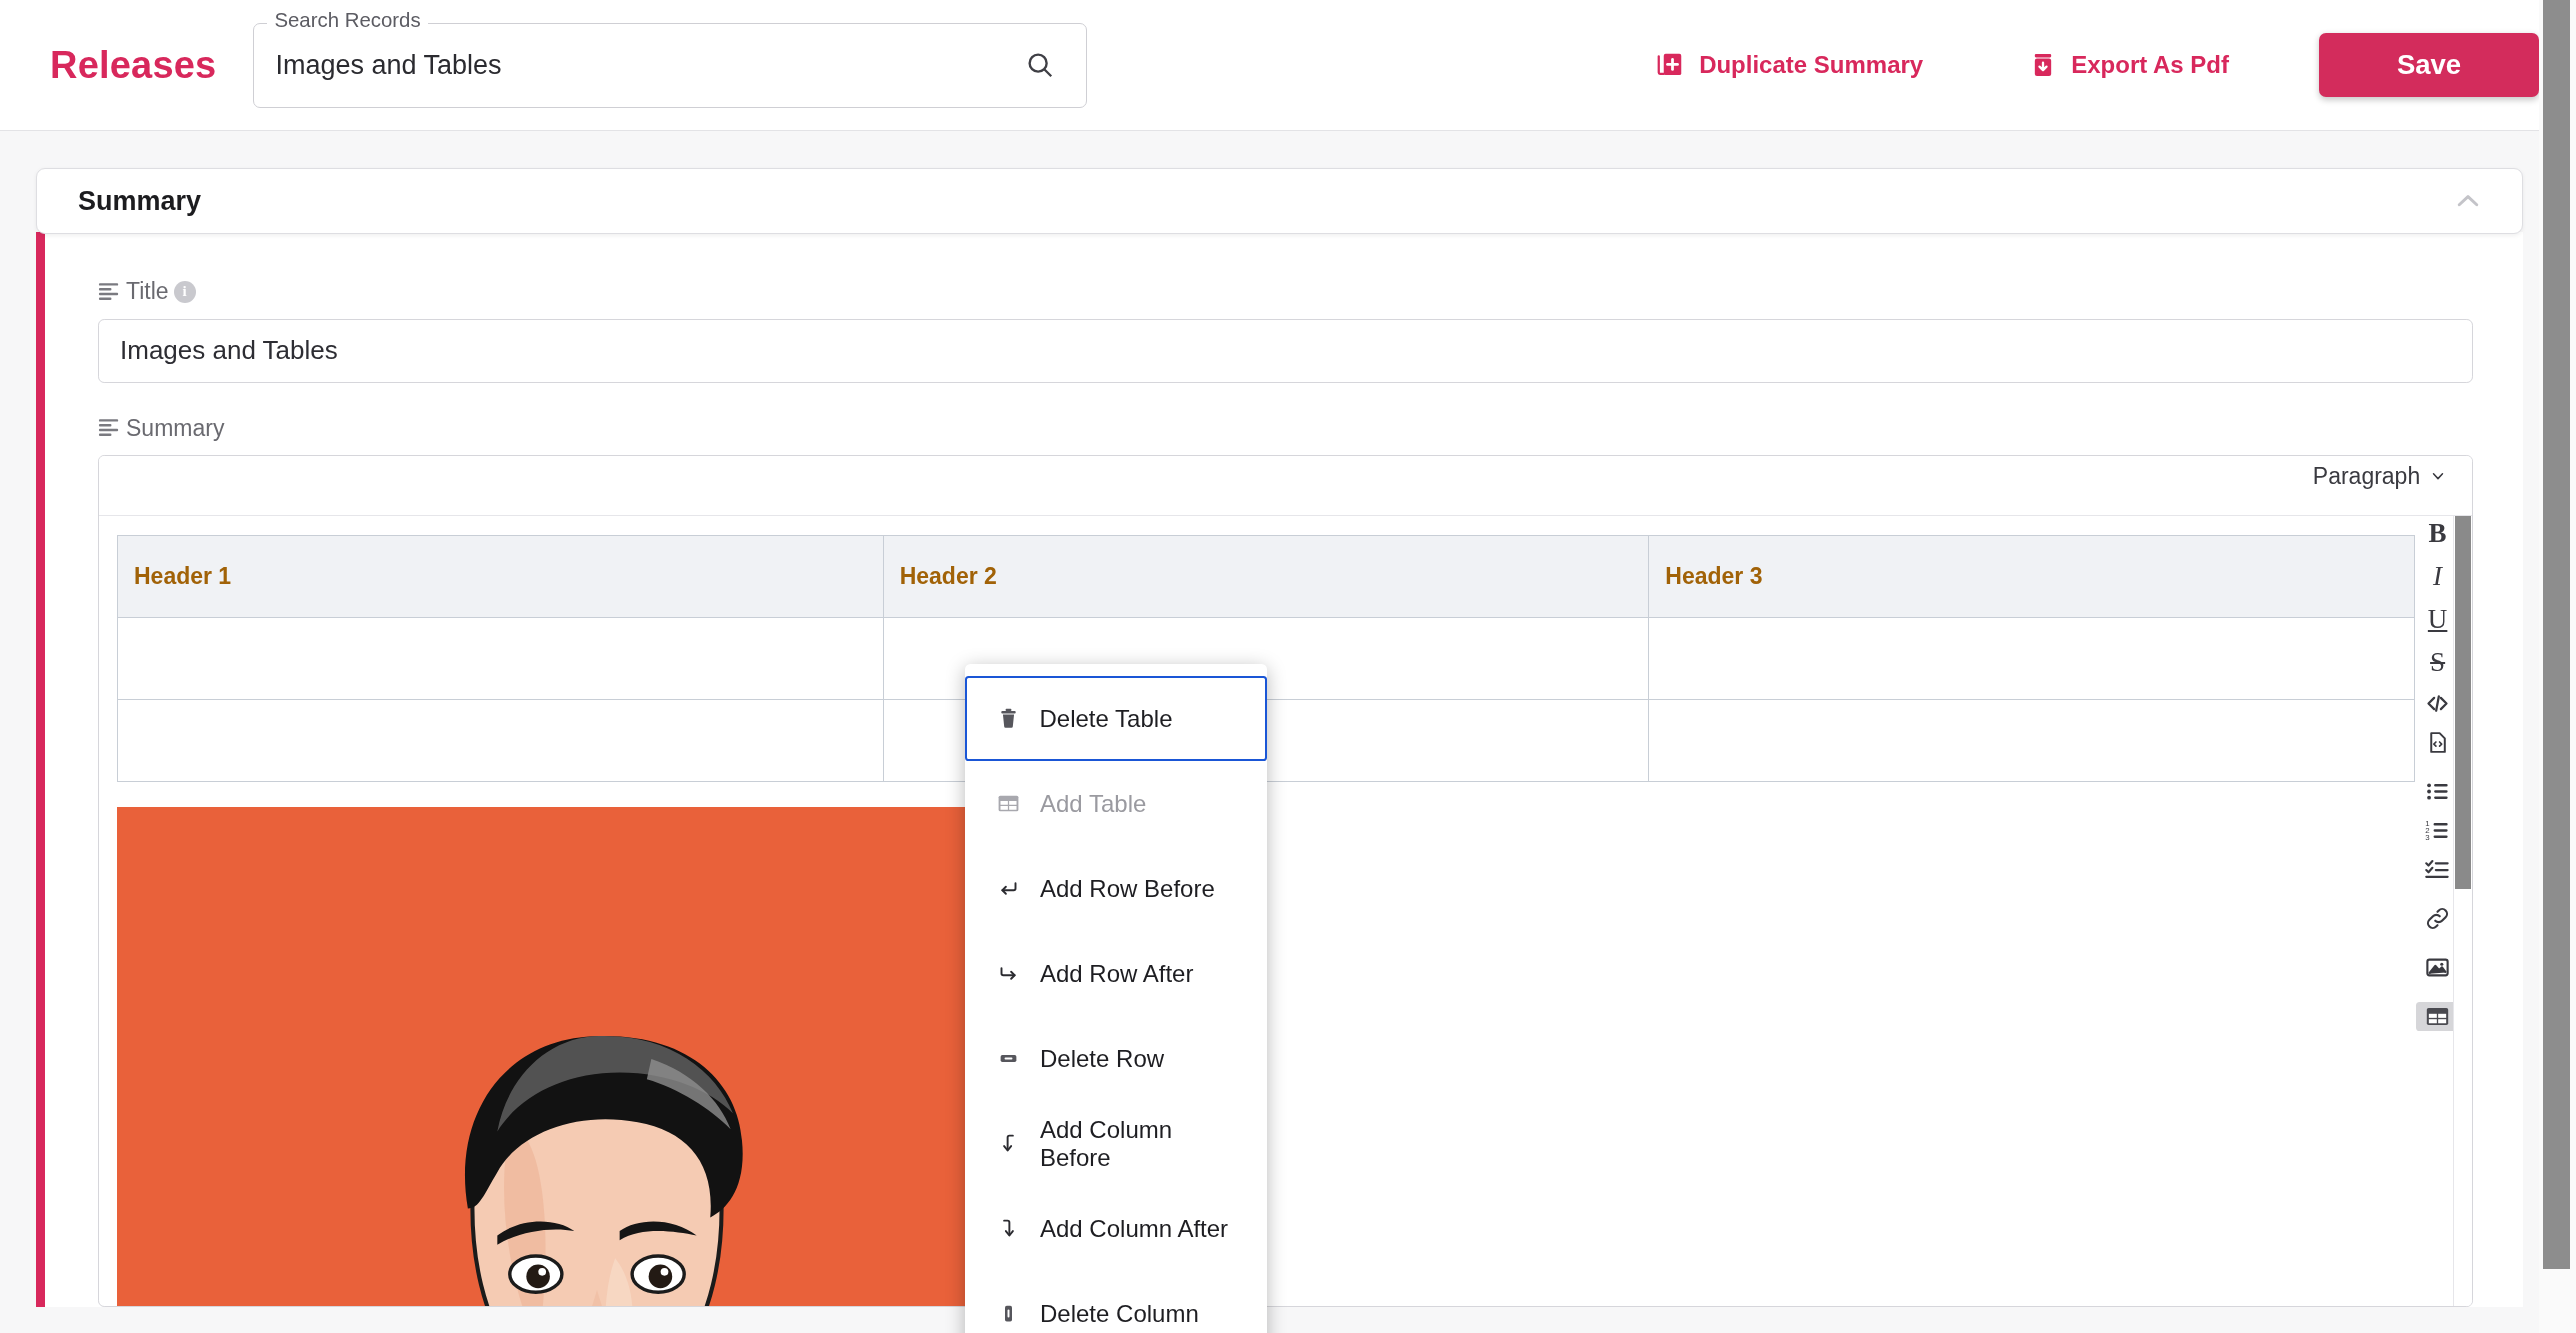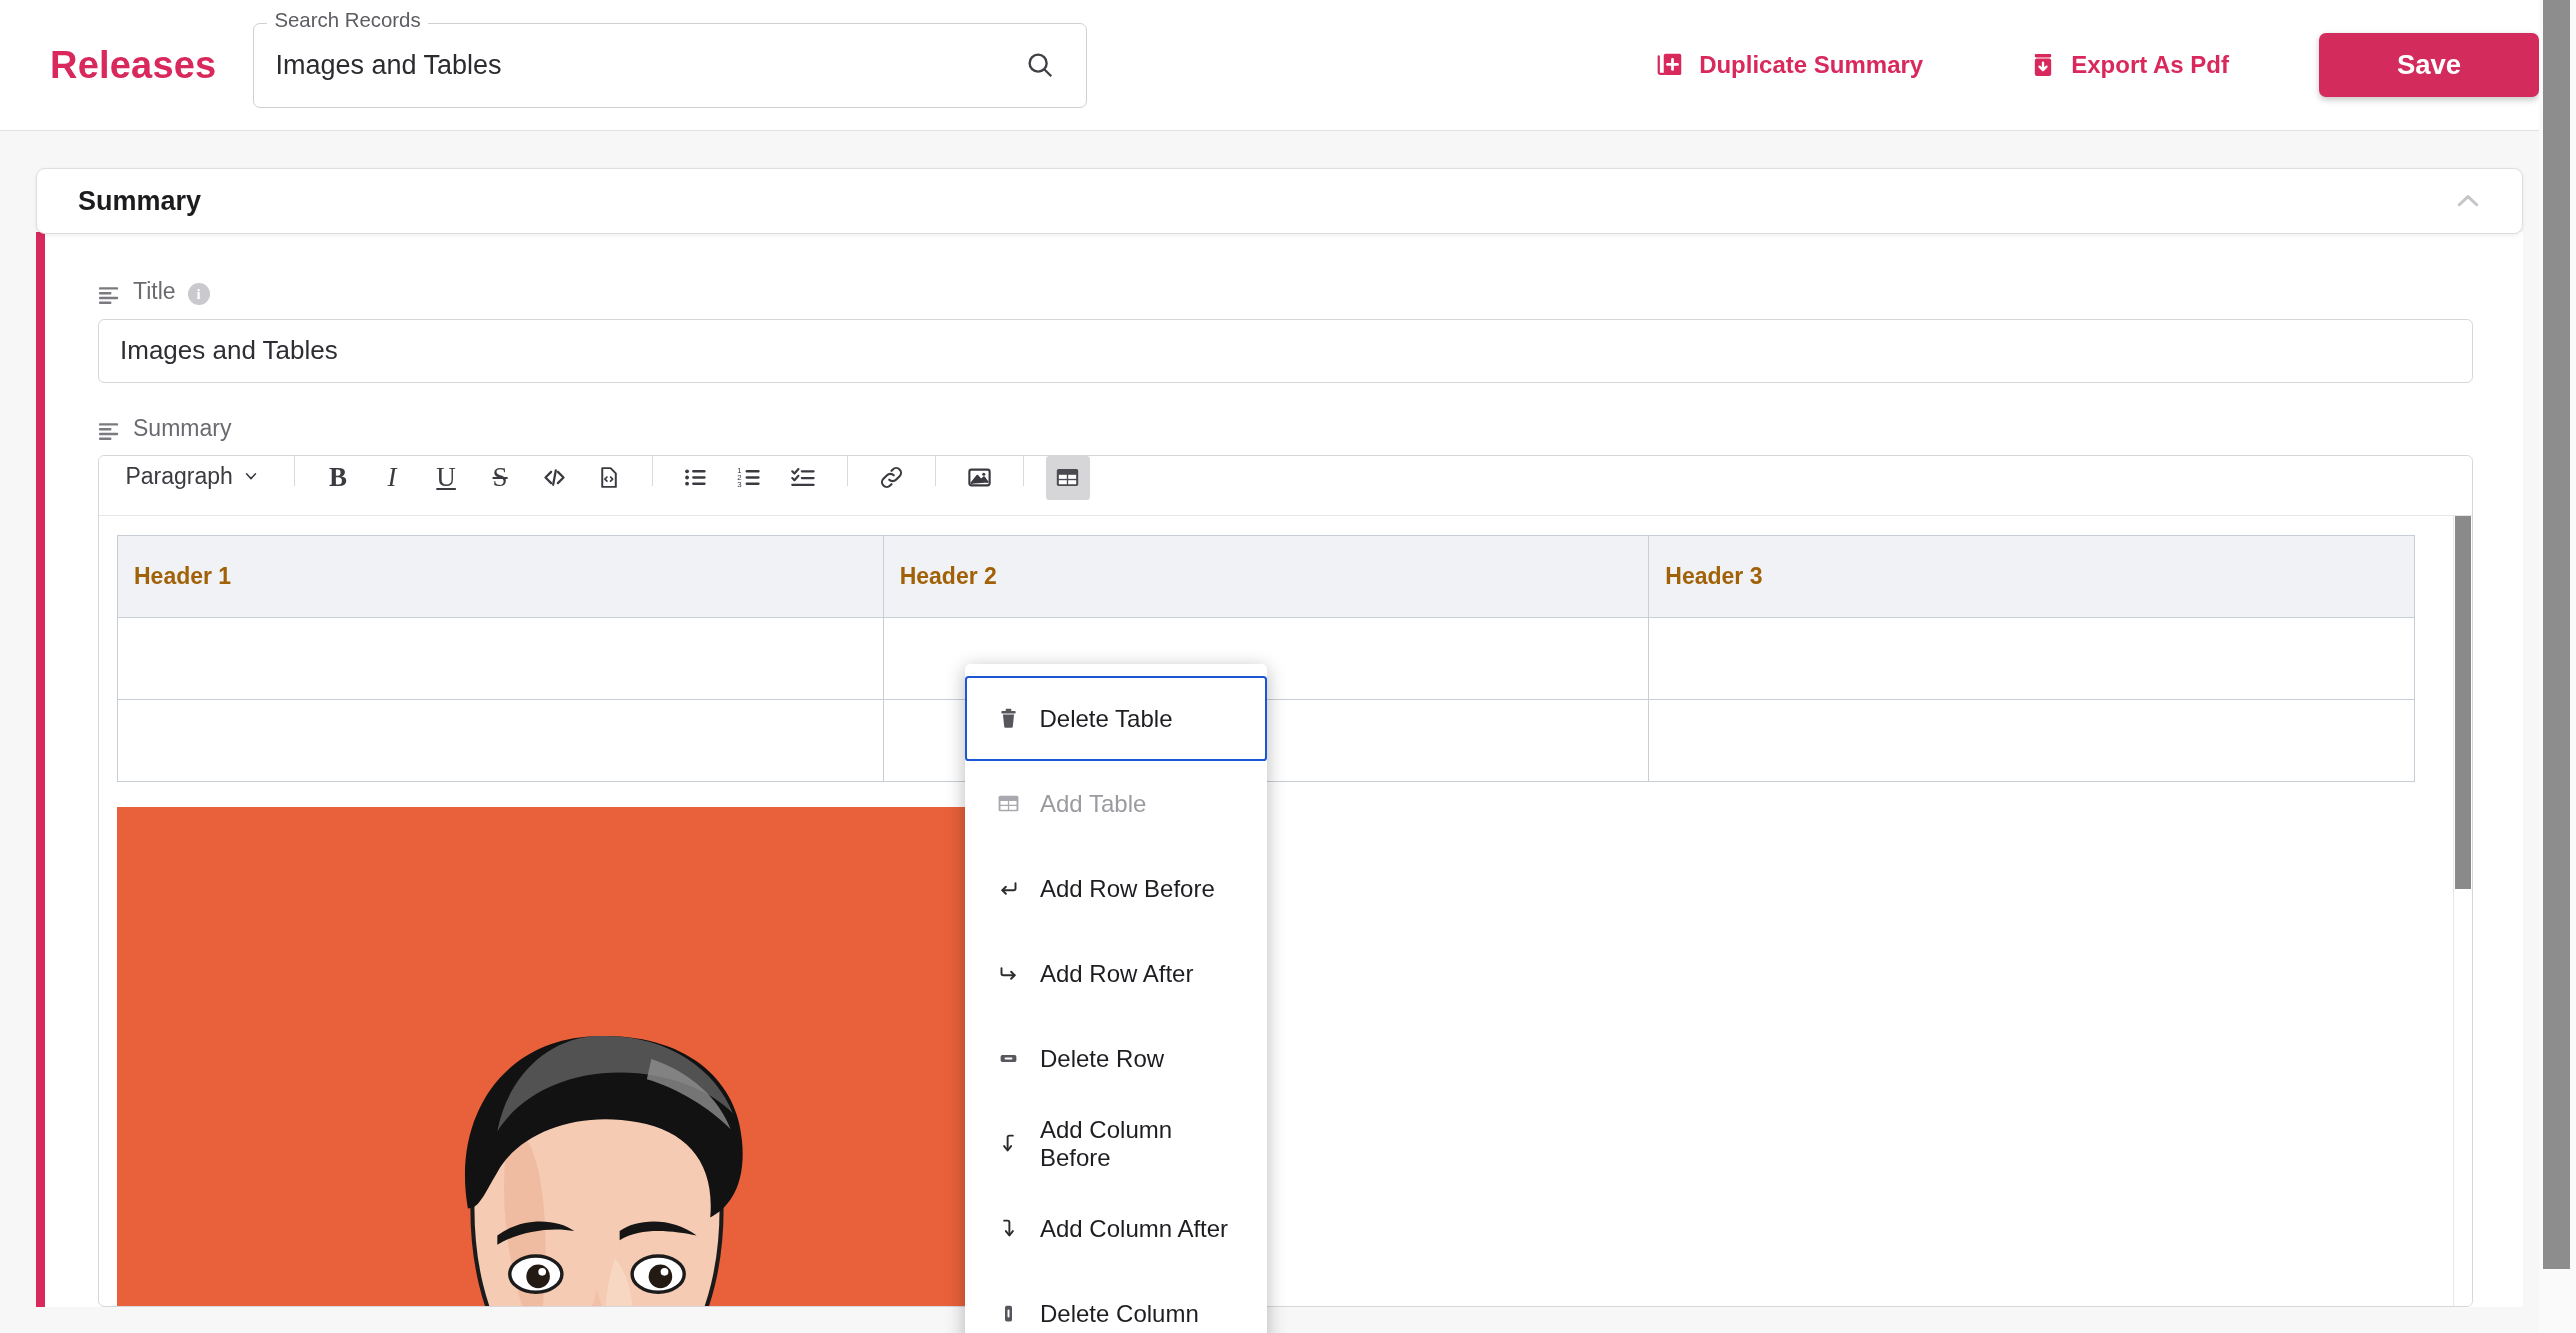--- a/index.html
+++ b/index.html
@@ -134,22 +134,22 @@
     position: relative;
     background: #fff;
     border-left: 9px solid #d8285c;
     padding: 46px 50px 0 53px;
     min-height: 1047px;
     margin-top: -1.8px;
   }
 
   .fieldlabel {
     display: flex;
-    align-items: flex-end;
-    gap: 12px;
+    align-items: center;
+    gap: 5px;
     margin-bottom: 13.3px;
   }
   .fieldlabel .txt {
     font-size: 23px;
     color: #6a6a70;
   }
   .infobadge {
     width: 22px; height: 22px;
     border-radius: 50%;
     background: #c9c9ce;
@@ -180,26 +180,27 @@
   .editor {
     border: 0.9px solid #d6d6db;
     border-radius: 6.2px;
     background: #fff;
     position: relative;
     overflow: hidden;
     height: 852px;
   }
   .toolbar {
     display: flex;
-    align-items: flex-start;
+    align-items: flex-end;
     height: 60px;
     padding: 0 12.4px;
     border-bottom: 0.9px solid #e6e6ea;
     gap: 10px;
     background: #fff;
+    flex-direction: column;
   }
   .para-select {
     display: flex; align-items: center; gap: 9px;
     font-size: 23px;
     color: #3a3a40;
     padding: 7px 12.4px 7px 14px;
     cursor: pointer;
     border-radius: 3.6px;
   }
   .tb-sep {

